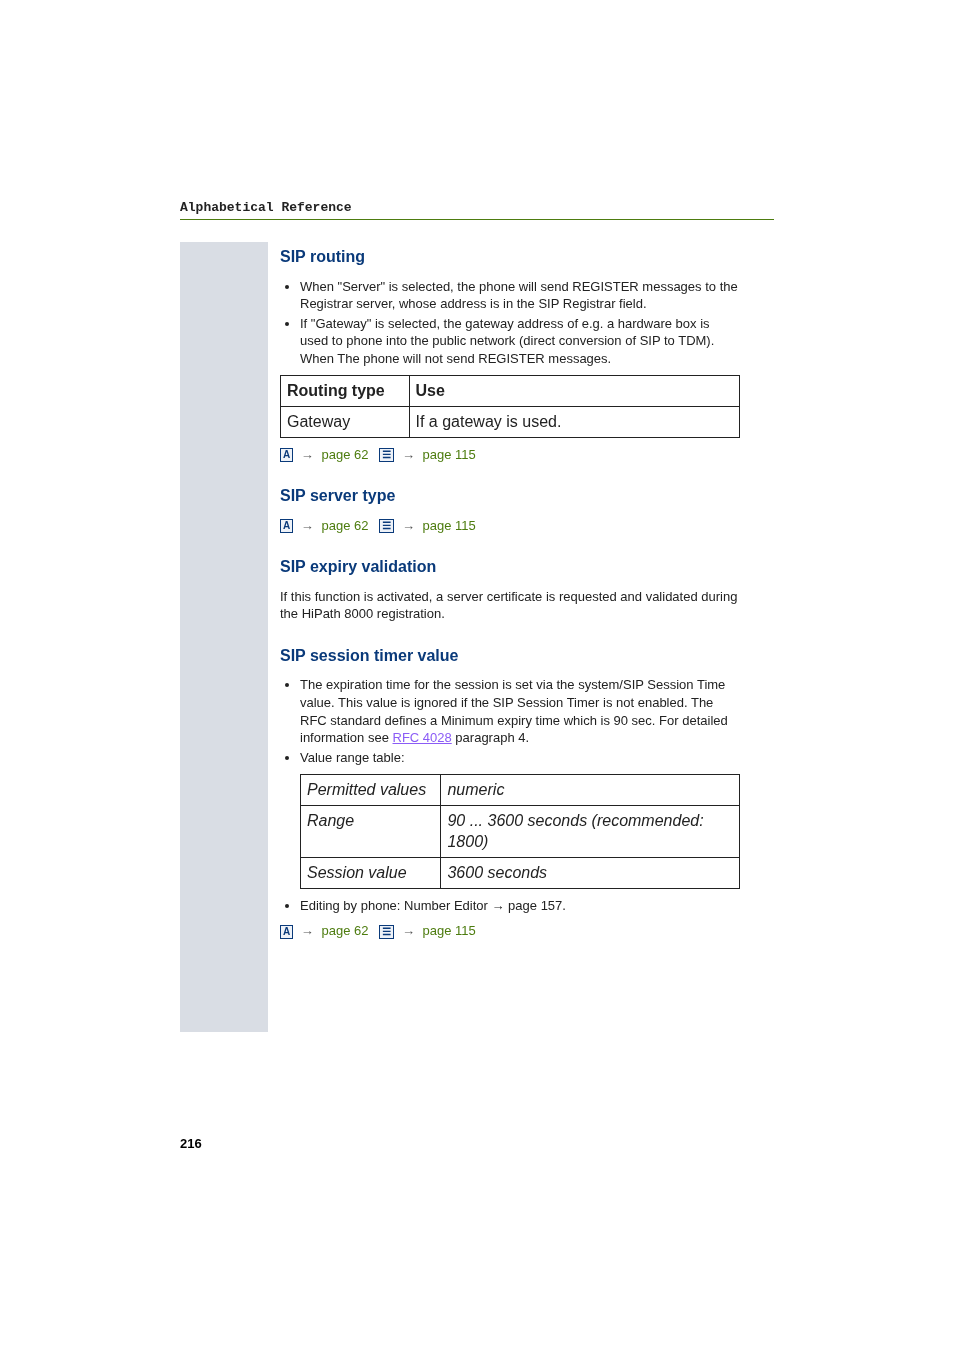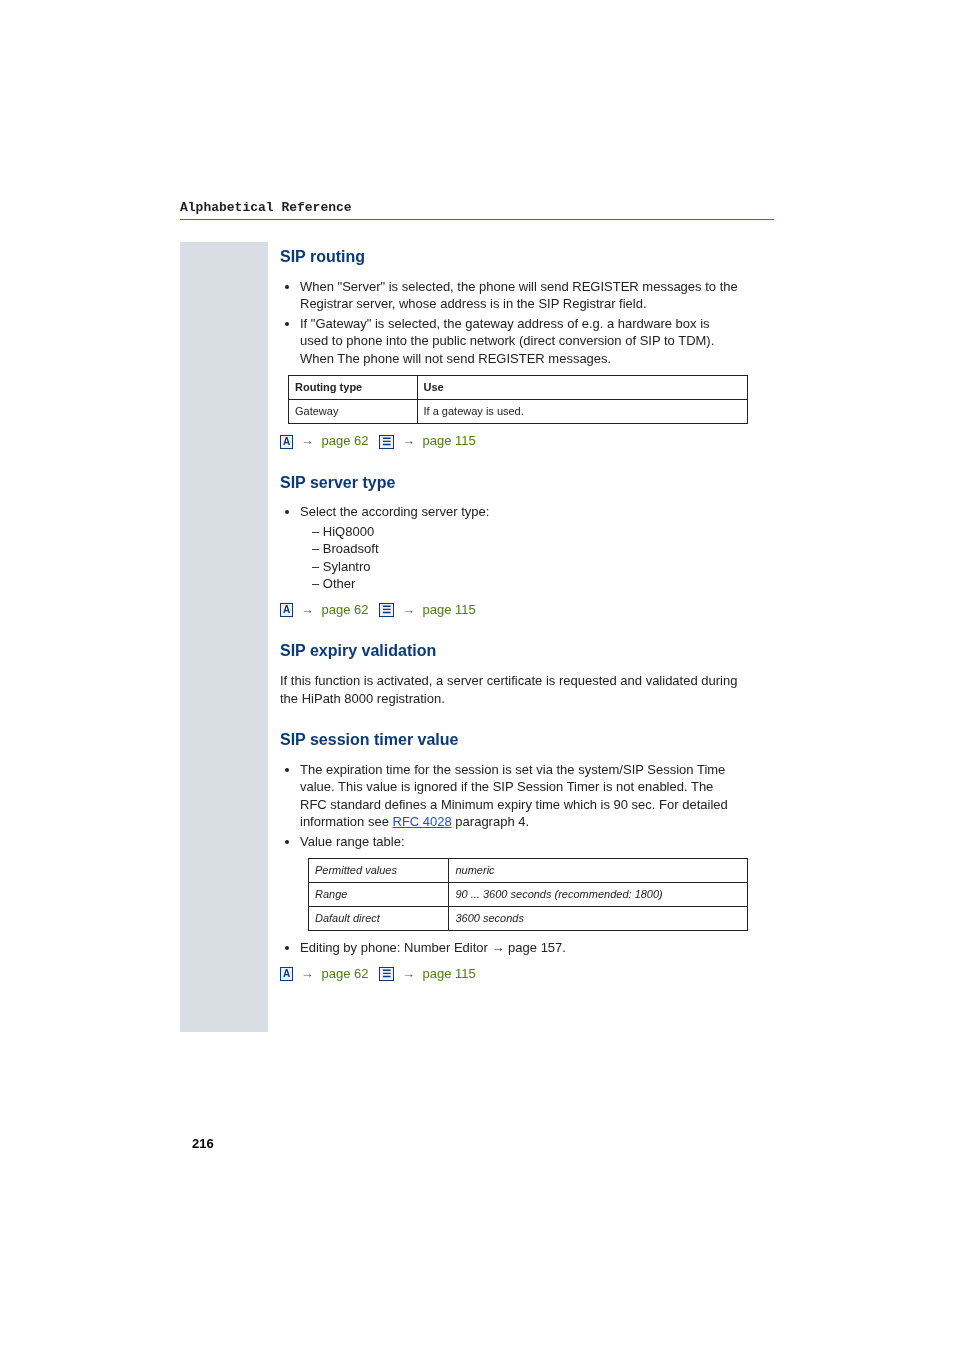--- a/index.html
+++ b/index.html
@@ -56,22 +56,22 @@
     list-style: none;
     margin: 2px 0 4px 0;
     padding-left: 12px;
   }
   ul.dashes > li::before {
     content: "– ";
   }
   table.doc {
     border-collapse: collapse;
     width: 100%;
-    margin: 6px 0 8px 8px;
-    font-size: 11px;
+    margin: 6px 0 8px 0;
+    font-size: 16px;
   }
   table.doc th, table.doc td {
     border: 1px solid #222;
     padding: 4px 6px;
     text-align: left;
     vertical-align: top;
   }
   table.doc th {
     font-weight: bold;
     background: #fff;
@@ -91,24 +91,24 @@
     vertical-align: middle;
     margin-right: 2px;
     background: #eef2f8;
   }
   .refline .arrow {
     color: #555;
     margin: 0 4px 0 2px;
   }
   .refline .refpage { color: #4d7c0f; }
   .bodytext { margin: 0 0 8px 0; }
-  a.rfc { color: #1d4ed8; text-decoration: underline; }
+  a.rfc { color: #8b5cf6; text-decoration: underline; }
   .pagenum {
     position: absolute;
-    left: 192px;
+    left: 180px;
     bottom: 200px;
     font-weight: bold;
     font-size: 13px;
   }
   .indent { margin-left: 20px; font-style: italic; }
 </style>
 </head>
 <body>
 
 <div class="page">
@@ -139,31 +139,20 @@
       <span class="iconbox">A</span>
       <span class="arrow">→</span>
       <span class="refpage">page 62</span>
       &nbsp;
       <span class="iconbox">☰</span>
       <span class="arrow">→</span>
       <span class="refpage">page 115</span>
     </div>
 
     <h2 class="section">SIP server type</h2>
-    <ul class="bullets">
-      <li>
-        <span>Select the according server type:</span>
-        <ul class="dashes">
-          <li>HiQ8000</li>
-          <li>Broadsoft</li>
-          <li>Sylantro</li>
-          <li>Other</li>
-        </ul>
-      </li>
-    </ul>
     <div class="refline">
       <span class="iconbox">A</span>
       <span class="arrow">→</span>
       <span class="refpage">page 62</span>
       &nbsp;
       <span class="iconbox">☰</span>
       <span class="arrow">→</span>
       <span class="refpage">page 115</span>
     </div>
 
@@ -182,21 +171,21 @@
         <tbody>
             <tr>
           <td style="width:32%">Permitted values</td>
           <td>numeric</td>
         </tr>
         <tr>
           <td>Range</td>
           <td>90 ... 3600 seconds (recommended: 1800)</td>
         </tr>
         <tr>
-          <td>Dafault direct</td>
+          <td>Session value</td>
           <td>3600 seconds</td>
         </tr>
       </tbody>
         </table>
     </div>
     <ul class="bullets">
       <li>
         <span>Editing by phone: Number Editor </span><span>→</span><span> page 157.</span>
       </li>
     </ul>

